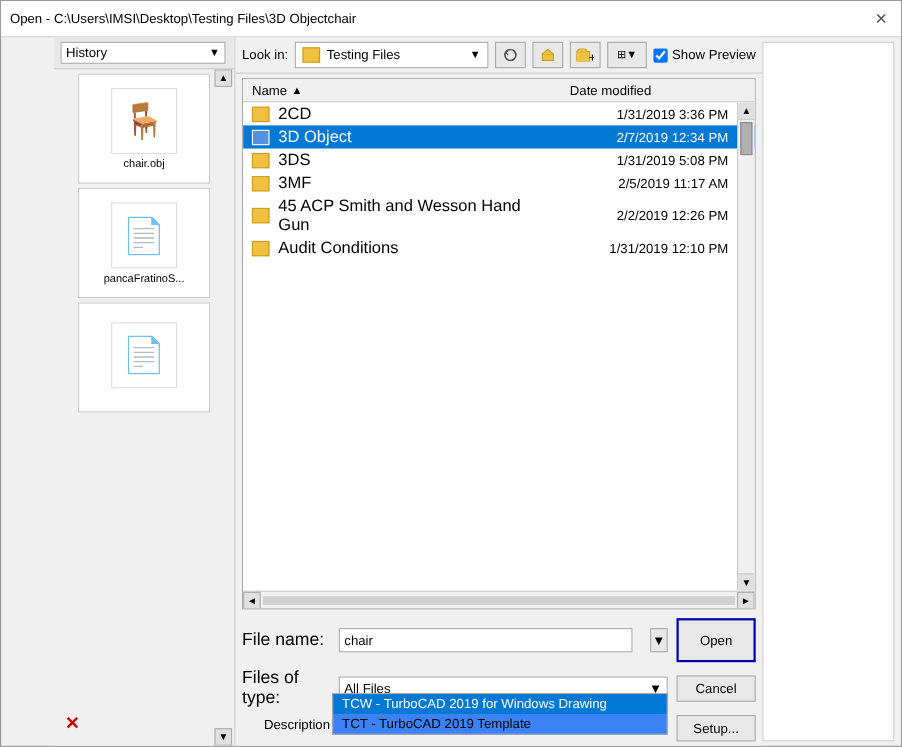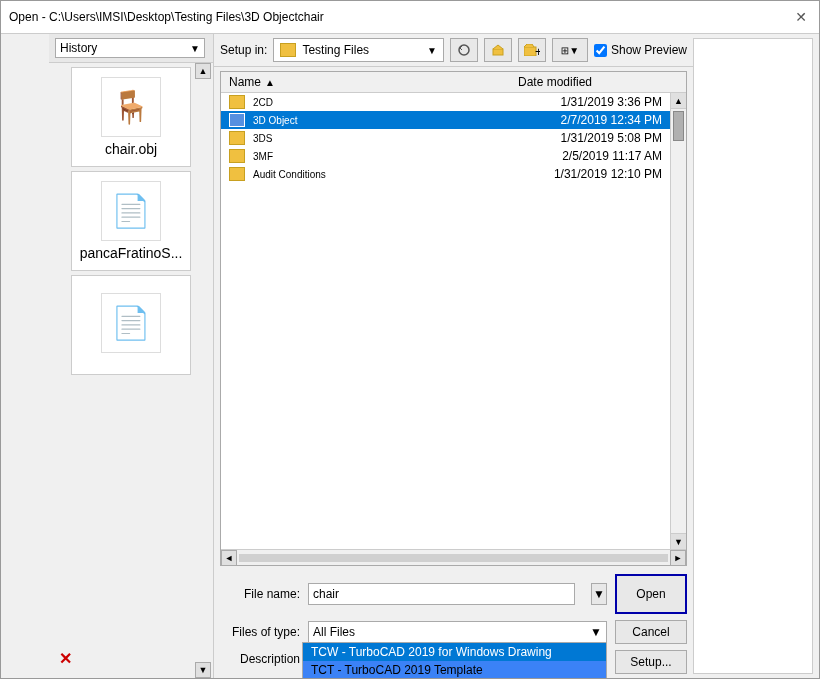--- a/index.html
+++ b/index.html
@@ -126,21 +126,21 @@
       border: 1px solid #ddd;
       position: relative;
     }
     
     .file-thumb .file-icon {
       font-size: 32px;
       color: #666;
     }
     
     .file-label {
-      font-size: 14px;
+      font-size: 10px;
       text-align: left;
       margin-top: 4px;
       color: #000;
     }
     
     .delete-x {
       color: #cc0000;
       font-size: 16px;
       font-weight: bold;
       position: absolute;
@@ -268,21 +268,21 @@
     .file-row-icon {
       width: 16px; height: 14px;
       background: #f0c040;
       border: 1px solid #c8a020;
       margin-right: 8px;
       flex-shrink: 0;
     }
     
     .file-row-name {
       flex: 1;
-      font-size: 10px;
+      font-size: 15px;
     }
     
     .file-row-date {
       width: 160px;
       font-size: 12px;
       text-align: right;
     }
     
     .list-scrollbar {
       position: absolute;
@@ -324,22 +324,22 @@
     }
     
     .form-row {
       display: flex;
       align-items: center;
       gap: 8px;
     }
     
     .form-label {
       width: 80px;
-      text-align: right;
-      font-size: 12px;
+      text-align: left;
+      font-size: 16px;
     }
     
     .form-input-container {
       flex: 1;
       display: flex;
       align-items: center;
       gap: 16px;
     }
     
     .form-input {
@@ -480,21 +480,21 @@
 
         <div class="scroll-down-btn">▼</div>
 
         <div class="delete-x">✕</div>
       </div>
     </div>
 
     <div class="right-panel">
 
       <div class="toolbar">
-        <span class="look-in-label">Setup in:</span>
+        <span class="look-in-label">Look in:</span>
         <div class="look-in-dropdown">
           <div class="folder-icon-small"></div>
           <span>Testing Files</span>
           <span style="margin-left:auto;font-size:10px;">▼</span>
         </div>
         <div class="toolbar-btn">
           <svg width="14" height="12" viewBox="0 0 14 12">
               <circle cx="7" cy="6" r="5" fill="none" stroke="#555" stroke-width="1.5"></circle>
               <path d="M5 6l-2-2 2-2" stroke="#555" fill="none"></path>
             </svg>
@@ -552,20 +552,26 @@
               <div class="file-row">
     <div class="file-row-icon" style=""></div>
     <span class="file-row-name">3DS</span>
     <span class="file-row-date">1/31/2019 5:08 PM</span>
     <div style="width:16px;"></div>
   </div>
               <div class="file-row">
     <div class="file-row-icon" style=""></div>
     <span class="file-row-name">3MF</span>
     <span class="file-row-date">2/5/2019 11:17 AM</span>
+    <div style="width:16px;"></div>
+  </div>
+              <div class="file-row">
+    <div class="file-row-icon" style=""></div>
+    <span class="file-row-name">45 ACP Smith and Wesson Hand Gun</span>
+    <span class="file-row-date">2/2/2019 12:26 PM</span>
     <div style="width:16px;"></div>
   </div>
               <div class="file-row">
     <div class="file-row-icon" style=""></div>
     <span class="file-row-name">Audit Conditions</span>
     <span class="file-row-date">1/31/2019 12:10 PM</span>
     <div style="width:16px;"></div>
   </div>
             </div>
 

